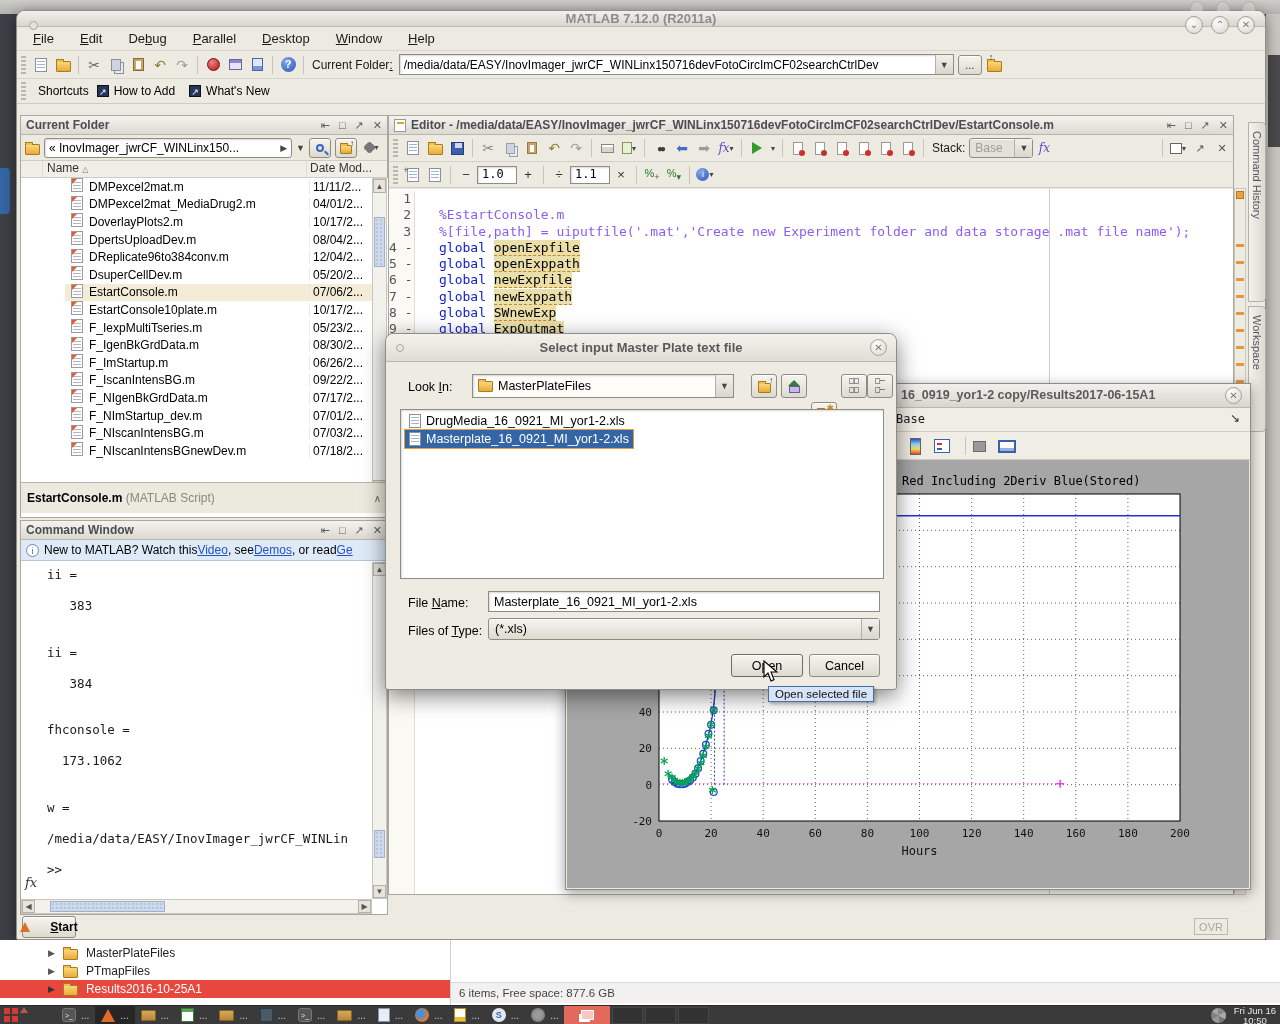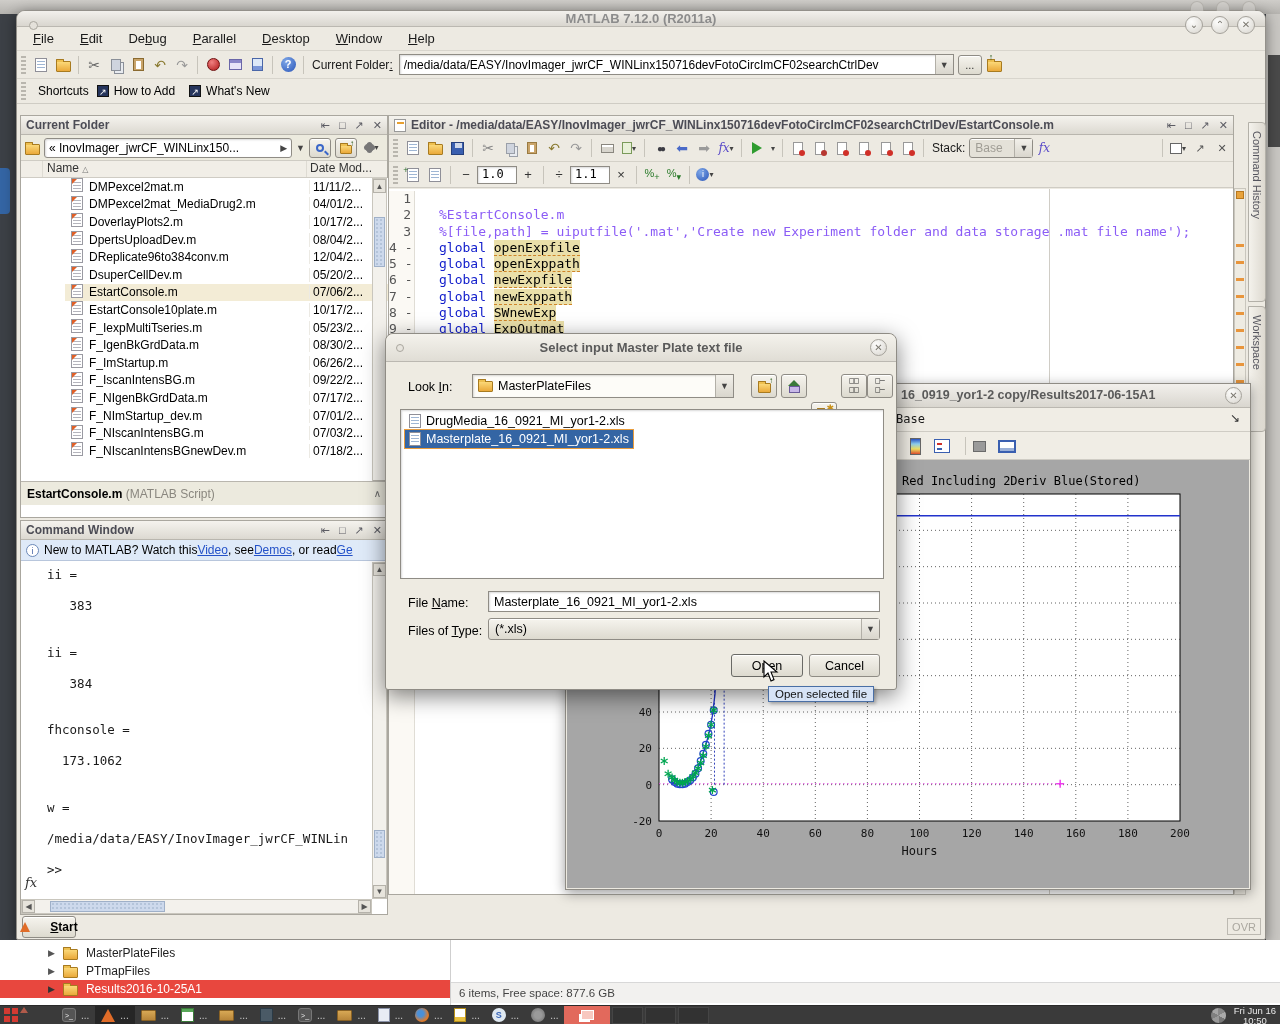--- a/index.html
+++ b/index.html
@@ -294,21 +294,21 @@
         <span style="flex:1;white-space:nowrap;overflow:hidden;">F_NIscanIntensBGnewDev.m</span>
         <span style="width:80px;border-left:1px solid #eceae4;padding-left:3px;white-space:nowrap;">07/18/2...</span>
       </div>
     </div>
 
   <div class="abs sb-track" style="right:0;top:62px;width:15px;height:317px;">
     <div class="sb-btn" style="height:14px;">▲</div>
     <div class="abs sb-thumb" style="left:1px;right:1px;top:38px;height:50px;"></div>
     <div class="abs sb-btn" style="left:0;right:0;bottom:0;height:14px;">▼</div>
   </div>
-  <div class="abs" style="left:0;bottom:12px;width:100%;height:24px;background:#eceade;border-top:1px solid #b9b6ae;display:flex;align-items:center;padding:8px 6px;">
+  <div class="abs" style="left:0;bottom:4px;width:100%;height:24px;background:#eceade;border-top:1px solid #b9b6ae;display:flex;align-items:center;padding:15px 6px;">
     <span style="font-size:12px;"><b>EstartConsole.m</b><span style="color:#8a877f;"> (MATLAB Script)</span></span>
     <span style="margin-left:auto;color:#666;font-size:10px;">∧</span>
   </div>
 </div>
 
 <div class="abs panel" style="left:20px;top:520px;width:368px;height:395px;">
   <div class="phdr">
     <span class="t">Command Window</span>
     <span class="ic">⇤</span>
     <span class="ic">□</span>
@@ -555,21 +555,21 @@
 
 <div class="abs" style="left:1248px;top:122px;width:18px;height:180px;background:linear-gradient(90deg,#f4f2ec,#ddd9d0);border:1px solid #b3b0a8;border-radius:0 4px 4px 0;
             writing-mode:vertical-rl;font-size:11px;color:#55555e;display:flex;align-items:center;padding-top:8px;">Command History</div>
 <div class="abs" style="left:1248px;top:306px;width:18px;height:126px;background:linear-gradient(90deg,#f4f2ec,#ddd9d0);border:1px solid #b3b0a8;border-radius:0 4px 4px 0;
             writing-mode:vertical-rl;font-size:11px;color:#55555e;display:flex;align-items:center;padding-top:8px;">Workspace</div>
 
 <div class="abs raised" style="left:22px;top:916px;width:54px;height:22px;display:flex;align-items:center;justify-content:center;gap:20px;font-size:12px;">
   <span style="width:0;height:0;border-style:solid;border-width:0 5px 10px 5px;border-color:transparent transparent #e06c28 transparent;"></span>
   <span style="font-weight:bold;"><u>S</u>tart</span>
 </div>
-<div class="abs" style="left:1194px;top:918px;width:34px;height:17px;border:1px solid #bcb9b1;color:#aaa79f;font-size:11px;display:flex;align-items:center;justify-content:center;margin-left:33px;">OVR</div>
+<div class="abs" style="left:1194px;top:918px;width:34px;height:17px;border:1px solid #bcb9b1;color:#aaa79f;font-size:11px;display:flex;align-items:center;justify-content:center;">OVR</div>
 
 <div class="abs figwin" style="left:565px;top:383px;width:686px;height:507px;z-index:5;">
   <div class="titlebar" style="height:24px;border-radius:0;">
     <span class="abs" style="left:335px;top:4px;font-weight:bold;font-size:12.5px;color:#5a5a5a;white-space:nowrap;">16_0919_yor1-2 copy/Results2017-06-15A1</span>
     <span class="wbtn abs" style="right:8px;top:3px;width:17px;height:17px;">✕</span>
   </div>
   <div class="abs" style="left:0;top:24px;width:100%;height:24px;background:#f0ede5;border-bottom:1px solid #cfccc4;">
     <span class="abs mono" style="left:330px;top:4px;font-size:12px;color:#1a1a1a;">Base</span>
     <span class="abs" style="right:10px;top:3px;font-size:12px;color:#333;">↘</span>
   </div>

